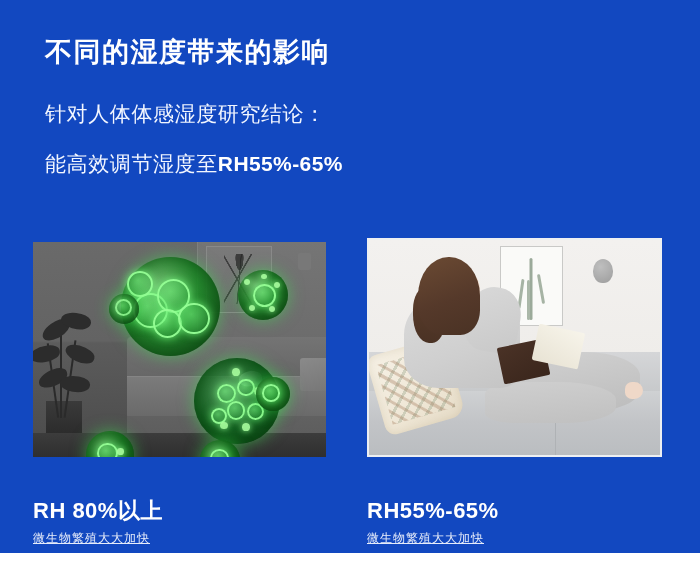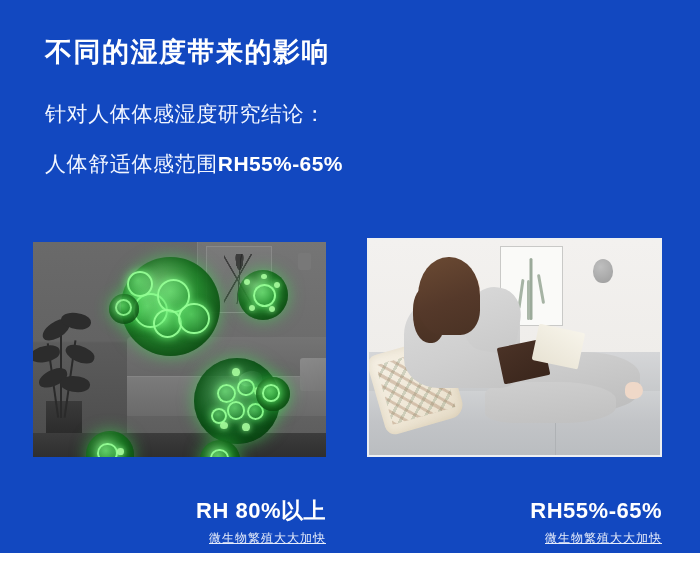--- a/index.html
+++ b/index.html
@@ -261,21 +261,21 @@
     background: linear-gradient(160deg, #4A3226, #3A261C);
     transform: rotate(-12deg); border-radius: 2px;
   }
   .rl-book-r {
     position: absolute; left: 57%; top: 41%; width: 16%; height: 17%;
     background: linear-gradient(200deg, #F7F4EA, #E8E3D4);
     transform: rotate(12deg); border-radius: 2px;
   }
 
   
-  .caption { position: absolute; text-align: right; }
+  .caption { position: absolute; text-align: left; }
   #caption-left  { left: 33px;  top: 497px; width: 293px; }
   #caption-right { left: 367px; top: 497px; width: 295px; }
   .cap-title {
     display: block;
     font-size: 22px; font-weight: bold; color: #FFFFFF;
     letter-spacing: 0.5px; line-height: 28px;
     white-space: nowrap;
   }
   .cap-sub {
     display: block;
@@ -287,21 +287,21 @@
 </style>
 </head>
 <body>
 
 <div id="poster">
 
   <h1 id="headline">不同的湿度带来的影响</h1>
 
   <div id="bodycopy">
     <span class="line">针对人体体感湿度研究结论：</span>
-    <span class="line"><span>人体舒适体感范围</span><span class="bold">RH55%-65%</span></span>
+    <span class="line"><span>能高效调节湿度至</span><span class="bold">RH55%-65%</span></span>
   </div>
 
   <div class="photo" id="photo-left">
     <div class="room-dark">
       <div class="ld-wallpanel"></div>
       <div class="ld-art"></div>
       <div class="ld-switch"></div>
 
       <div class="ld-sofa">
         <div class="ld-sofa-back"></div>

